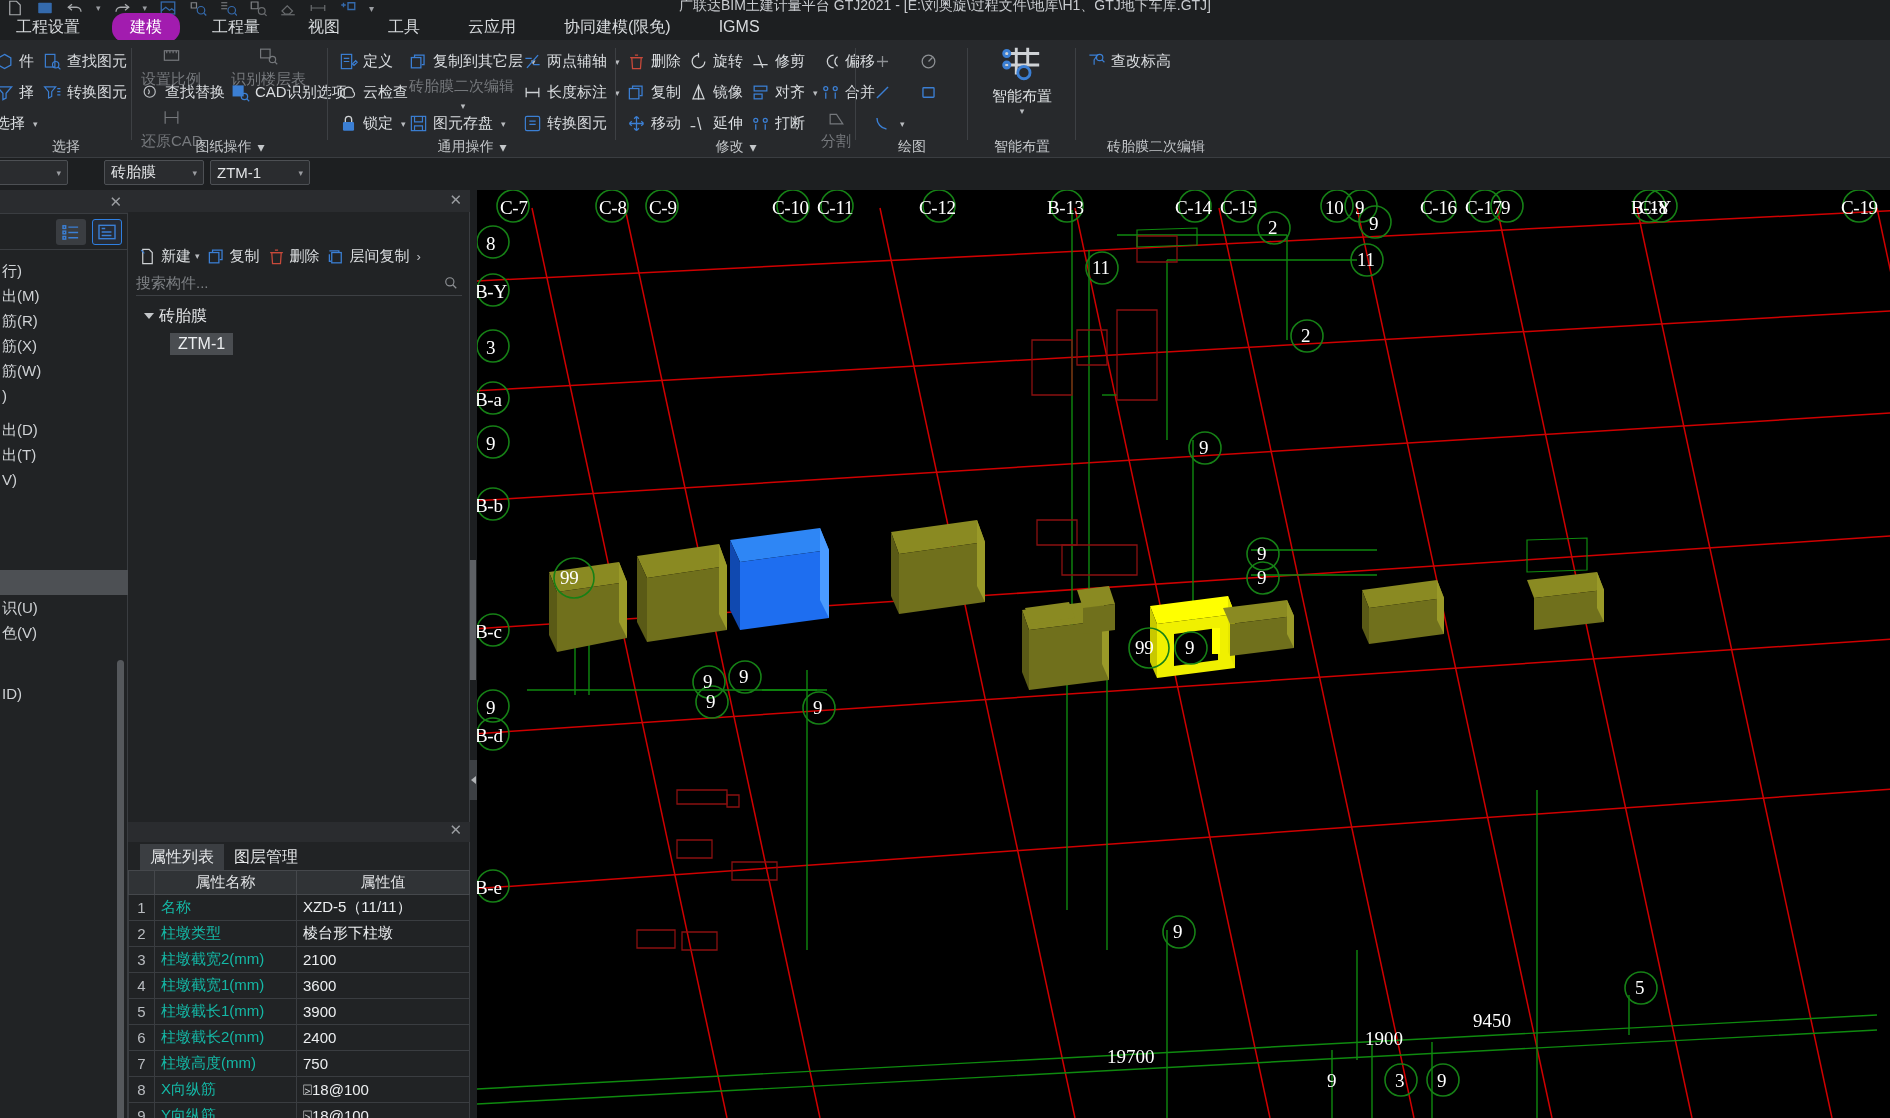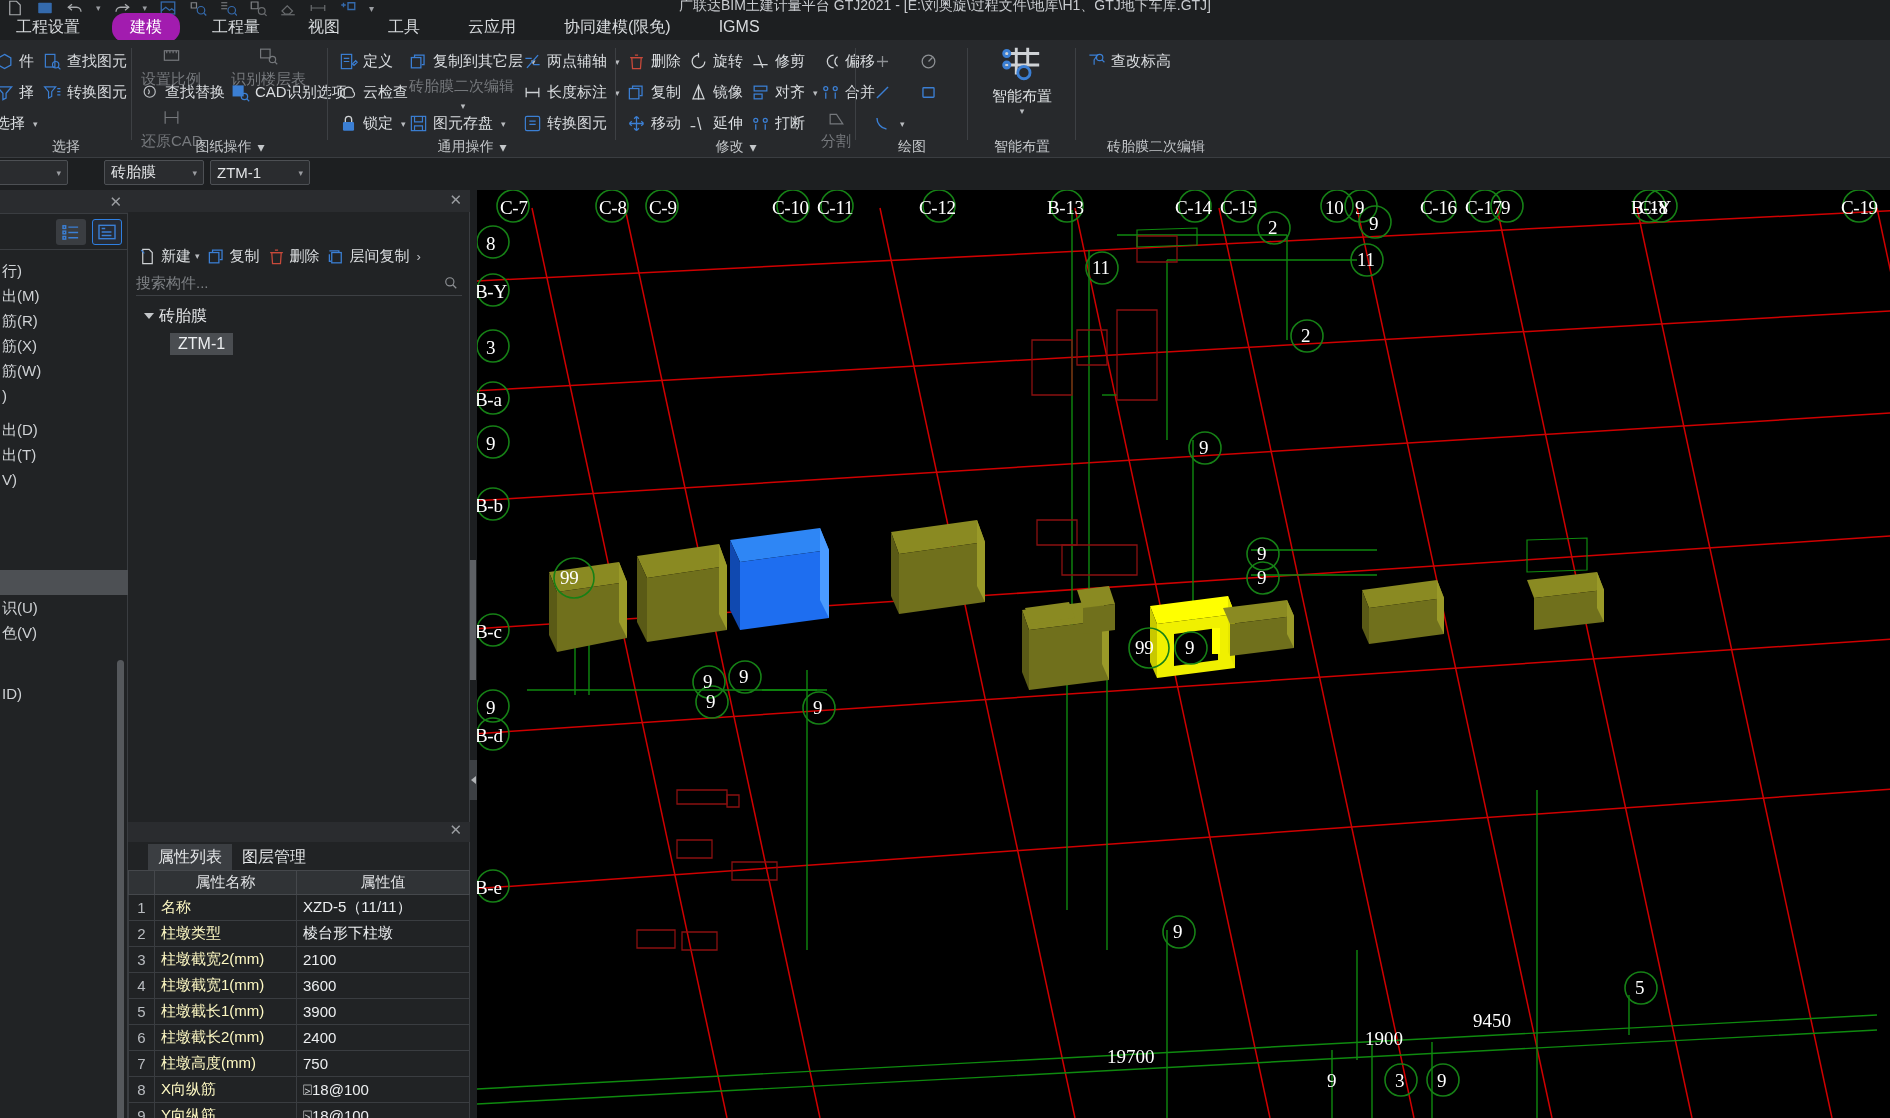--- a/index.html
+++ b/index.html
@@ -116,33 +116,33 @@
   .tri{ width:0;height:0;border-left:5px solid transparent;border-right:5px solid transparent;
         border-top:6px solid #c4c7ca;}
 
   
   .ppanel{
     position:absolute; left:128px; top:822px; width:342px; height:296px;
     background:#212325; border-right:1px solid #3a3d41;
   }
   .pp-titlebar{ position:absolute;left:0;top:0;width:342px;height:20px;background:#2a2c2f;}
   .pp-x{ position:absolute; right:8px; top:-1px; color:#9a9da1; font-size:15px;}
-  .pp-tabs{ position:absolute; left:20px; top:20px; height:28px; display:flex; align-items:flex-end;}
+  .pp-tabs{ position:absolute; left:12px; top:20px; height:28px; display:flex; align-items:flex-end;}
   .ptable{ position:absolute; left:0; top:48px; width:342px; }
   .ptable table{ border-collapse:collapse; width:342px; font-size:15px;}
   .ptable th{
     background:#303336; color:#dfe1e3; font-weight:normal; height:24px;
     border:1px solid #45484c; font-size:15px;
   }
   .ptable td{
     border:1px solid #3a3d41; height:26px; padding:0 6px; color:#e3e5e7;
     white-space:nowrap; overflow:hidden;
   }
   .ptable td.idx{ width:26px; text-align:center; color:#b9bcc0; padding:0;}
-  .ptable td.pname{ width:142px; color:#fef9c3; }
+  .ptable td.pname{ width:142px; color:#14b8a6; }
   .ptable td.pval{ color:#eceef0; }
 
   
   .canvaswrap{
     position:absolute; left:477px; top:190px; width:1413px; height:928px;
     background:#000; overflow:hidden;
   }
   .canvas-top-strip{ position:absolute; left:477px; top:183px; width:1413px; height:8px; background:#1d1f21;}
   .cv-handle{
     position:absolute; left:469px; top:760px; width:9px; height:40px;

